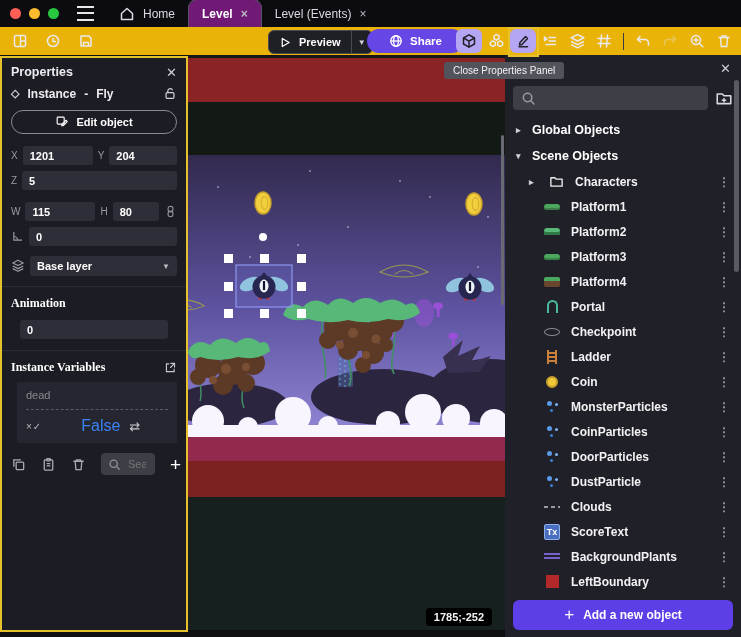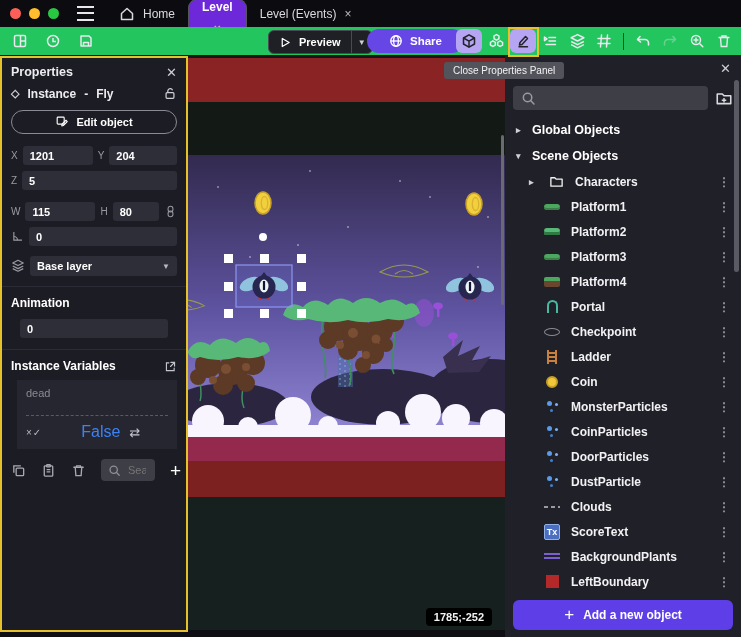--- a/index.html
+++ b/index.html
@@ -12,24 +12,24 @@
   .titlebar{position:absolute;top:0;left:0;right:0;height:27px;background:#0c0c10;display:flex;align-items:flex-end;}
   .lights{display:flex;gap:8px;align-items:center;height:27px;padding:0 10px 0 10px;}
   .dot{width:11px;height:11px;border-radius:50%;}
   .dot.r{background:#ff5f57}.dot.y{background:#febc2e}.dot.g{background:#28c840}
   .burger{height:27px;display:flex;align-items:center;padding:0 8px;}
   .burger span{display:block;width:17px;height:11px;border-top:2px solid #e8e8ec;border-bottom:2px solid #e8e8ec;position:relative;}
   .burger span::after{content:"";position:absolute;left:0;right:0;top:3.5px;height:2px;background:#e8e8ec;}
   .tabs{display:flex;height:27px;align-items:flex-end;margin-left:4px;}
   .tab{height:26px;display:flex;align-items:center;gap:8px;padding:0 13px;font-size:12px;color:#d9d9df;}
   .tab .x{color:#b9b9c1;font-size:12px;}
-  .tab.active{height:27px;background:#6d28d9;border:1px solid #55555f;border-bottom:none;border-radius:9px 9px 0 0;color:#fff;font-weight:bold;flex-direction:column;}
+  .tab.active{height:27px;background:#701a75;border:1px solid #55555f;border-bottom:none;border-radius:9px 9px 0 0;color:#fff;font-weight:bold;}
 
   
-  .toolbar{position:absolute;top:27px;left:0;right:0;height:28px;background:#22c55e;}
+  .toolbar{position:absolute;top:27px;left:0;right:0;height:28px;background:#eab308;}
   .tool-left{position:absolute;left:7px;top:2px;display:flex;gap:7px;align-items:center;height:24px;}
   .tbtn{width:26px;height:24px;border-radius:6px;display:flex;align-items:center;justify-content:center;color:#e9e9ee;}
   .tbtn.active{background:#b5a5f2;color:#23232b;}
   .tbtn.dim{opacity:.35;}
   .tool-icons{position:absolute;left:456px;top:2px;display:flex;align-items:center;gap:1px;height:24px;}
   .tsep{width:1px;height:17px;background:#3c3c46;margin:0 5px;}
   .preview-btn{position:absolute;left:268px;top:3px;height:22px;display:flex;align-items:center;background:#1f1f26;border:1px solid #4a4a54;border-radius:6px;overflow:hidden;}
   .preview-main{display:flex;align-items:center;gap:7px;padding:0 10px;font-size:11px;font-weight:bold;color:#fff;height:100%;}
   .preview-arrow{width:20px;height:100%;display:flex;align-items:center;justify-content:center;border-left:1px solid #4a4a54;color:#cfcfd6;font-size:8px;}
   .share-btn{position:absolute;left:367px;top:2px;height:24px;border-radius:13px;background:#6746e6;display:flex;align-items:center;gap:7px;padding:0 22px;font-size:11.5px;font-weight:bold;color:#fff;}
@@ -43,24 +43,24 @@
   .xclose{color:#cfcfd6;font-size:13px;line-height:1;}
   .p-inst{display:flex;align-items:center;gap:8px;padding:3px 9px 6px;font-size:12px;font-weight:bold;}
   .diamond{color:#cfcfd6;font-size:11px;}
   .p-inst .lock{margin-left:auto;color:#cfcfd6;}
   .edit-btn{margin:3px 9px 9px;height:22px;border:1px solid #8a8a94;border-radius:12px;display:flex;align-items:center;justify-content:center;gap:7px;font-size:11px;font-weight:bold;color:#fff;}
   .frow{display:flex;align-items:center;gap:5px;padding:3px 9px;font-size:10px;color:#9a9aa2;}
   .pfield{background:#2e2e38;border:none;border-radius:3px;height:19px;color:#fff;font-weight:bold;font-size:11px;padding:0 7px;font-family:inherit;box-sizing:border-box;outline:none;}
   .w70{width:70px}.w56{width:56px}.w46{width:46px}.grow{flex:1;min-width:0;}
   .layer-dd{flex:1;height:20px;background:#2e2e38;border-radius:3px;display:flex;align-items:center;gap:6px;padding:0 7px;color:#fff;font-size:11px;font-weight:bold;}
   .layer-dd .chev{margin-left:auto;color:#b9b9c1;font-size:8px;}
-  .sect{font-size:12px;font-weight:bold;color:#fff;padding:9px 9px 5px;border-top:1px solid #2c2c36;margin-top:7px;display:flex;align-items:center;justify-content:space-between;}
+  .sect{font-size:12px;font-weight:bold;color:#fff;padding:9px 9px 5px;border-top:1px solid #2c2c36;margin-top:7px;display:flex;align-items:center;justify-content:space-between;font-family:Liberation Serif, serif;}
   .anim-input{margin:1px 9px;}
   .varblock{margin:2px 9px 0 15px;background:#262630;padding:7px 9px 8px;}
-  .varname{color:#8a8a92;font-size:11px;border-bottom:1px dashed #5a5a64;padding-bottom:16px;}
+  .varname{color:#8a8a92;font-size:11px;border-bottom:1px dashed #5a5a64;padding-bottom:8px;}
   .varval{display:flex;align-items:center;gap:9px;margin-top:7px;}
   .boolglyph{color:#b9b9c1;font-size:10px;letter-spacing:1px;}
   .varval .v{color:#3b82f6;font-size:16px;margin-left:30px;}
   .swap{color:#c5c5cd;font-size:13px;}
   .vartools{display:flex;align-items:center;padding:10px 9px;gap:15px;color:#a9a9b1;}
   .varsearch{background:#3e3e47;border-radius:4px;height:22px;display:flex;align-items:center;gap:5px;padding:0 7px;color:#8f8f98;}
   .varsearch input{background:transparent;border:none;outline:none;color:#a9a9b1;font-size:11px;width:18px;font-family:inherit;}
   .plus{margin-left:auto;color:#fff;font-size:19px;font-weight:400;line-height:1;}
 
   

